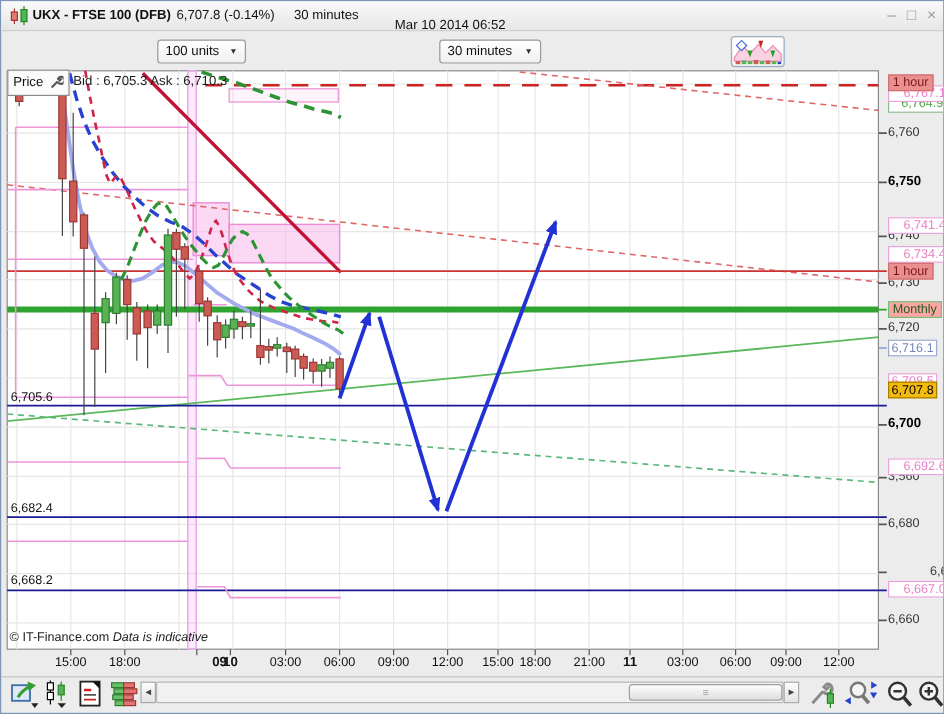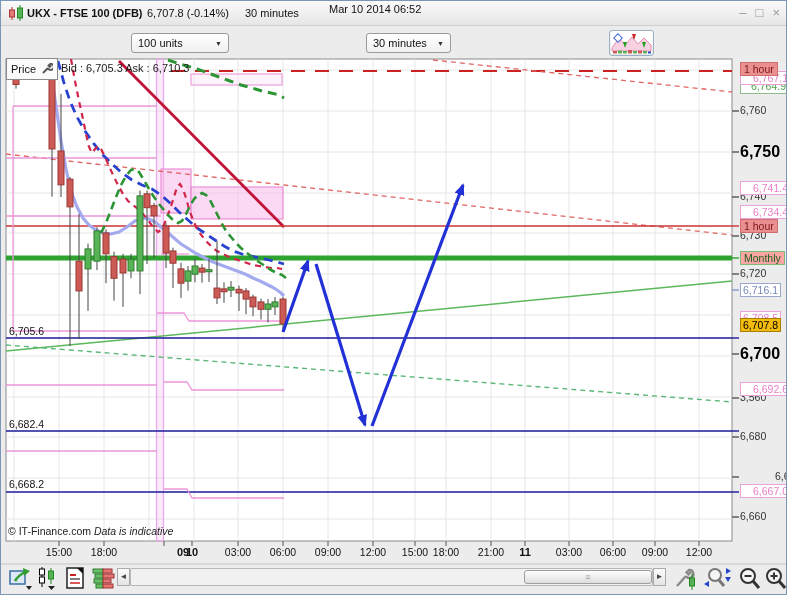--- a/index.html
+++ b/index.html
@@ -6,45 +6,45 @@
   *{box-sizing:border-box;}
   .window{position:relative;width:787px;height:595px;background:#ececec;border:1px solid #7b96b7;
           font-family:"Liberation Sans", sans-serif;font-size:11px;color:#111;overflow:hidden;}
   
   .titlebar{position:absolute;left:0;top:0;width:100%;height:25px;z-index:6;
             background:linear-gradient(#fafafa,#e6e6e6);border-bottom:1px solid #cfcfcf;}
   .titlebar .tb-icon{position:absolute;left:7px;top:4px;}
   .t-sym{position:absolute;left:26px;top:6px;font-weight:bold;}
   .t-price{position:absolute;left:146px;top:6px;}
   .t-tf{position:absolute;left:244px;top:6px;}
-  .t-dt{position:absolute;left:316px;top:2px;padding-left:12px;}
+  .t-dt{position:absolute;left:316px;top:14px;padding-left:12px;}
   .winbtns{position:absolute;right:6px;top:4px;display:flex;gap:9px;color:#999;font-size:13px;line-height:16px;}
   .winbtns span{cursor:default;}
   
   .dropdown{position:absolute;height:20px;background:linear-gradient(#ffffff,#f0f0f0);
             border:1px solid #9a9a9a;border-radius:3px;z-index:6;display:flex;align-items:center;
             padding:0 6px;gap:8px;}
   .dropdown .arr{font-size:7px;color:#333;margin-left:auto;}
-  .dd-units{left:130px;top:32px;width:98px;align-items:center;}
+  .dd-units{left:130px;top:32px;width:74px;align-items:center;}
   .dd-tf{left:365px;top:32px;width:85px;}
   .chartbtn{position:absolute;left:608px;top:29px;width:45px;height:26px;z-index:6;
             background:linear-gradient(#fdfdfd,#e8e8e8);border:1px solid #9ab0c4;border-radius:3px;padding:1px;}
   
   svg#chart-svg{position:absolute;left:0;top:0;z-index:1;}
   .price-tab{position:absolute;left:5px;top:57px;width:52px;height:22px;z-index:5;background:#fbfbfb;
              border:1px solid #8a8a8a;display:flex;align-items:center;padding:0 4px;gap:4px;}
   .bidask{position:absolute;left:60px;top:61px;z-index:5;font-size:11px;color:#1a1a1a;white-space:nowrap;}
   .copyright{position:absolute;left:7px;top:524px;z-index:5;font-size:10.5px;color:#222;white-space:nowrap;}
   .copyright i{font-style:italic;text-align:center;}
   .lvl-label{position:absolute;z-index:4;font-size:10.5px;color:#111;white-space:nowrap;}
   
   #right-axis{position:absolute;left:739px;top:0;width:48px;height:540px;z-index:4;}
   .al{position:absolute;left:0;height:14px;line-height:13px;font-size:10.5px;white-space:nowrap;}
   .al.tick{color:#333;}
-  .al.tick-bold{color:#000;font-weight:bold;font-size:16px;}
+  .al.tick-bold{color:#000;font-weight:bold;font-size:11px;}
   .al.pink{background:#fff;border:1px solid #eaa3da;color:#e87fc8;padding:0 12px;}
   .al.blue{background:#fff;border:1px solid #9aa8cc;color:#7687b9;padding:0 2px;}
   .al.current{background:#f2bb0e;border:1px solid #a87e00;color:#000;padding:0 2px;}
   .al.tag-red{background:#ea8f8f;border:1px solid #cf6f6f;color:#7d1616;padding:0 3px;}
   .al.tag-green{background:#fca5a5;border:1px solid #77bd77;color:#1b5e1b;padding:0 3px;}
   .al.green-clipped{background:#fff;border:1px solid #8cbc8c;color:#4aa54a;padding:0 10px;height:10px;overflow:hidden;display:flex;align-items:flex-end;}
   .al.pink-clipped{background:#fff;border:1px solid #eaa3da;color:#e87fc8;padding:0 2px;height:11px;overflow:hidden;min-width:40px;}
   
   #time-axis{position:absolute;left:0;top:540px;width:731px;height:22px;z-index:3;}
   .tl{position:absolute;top:5px;transform:translateX(-50%);font-size:10.5px;color:#111;}

